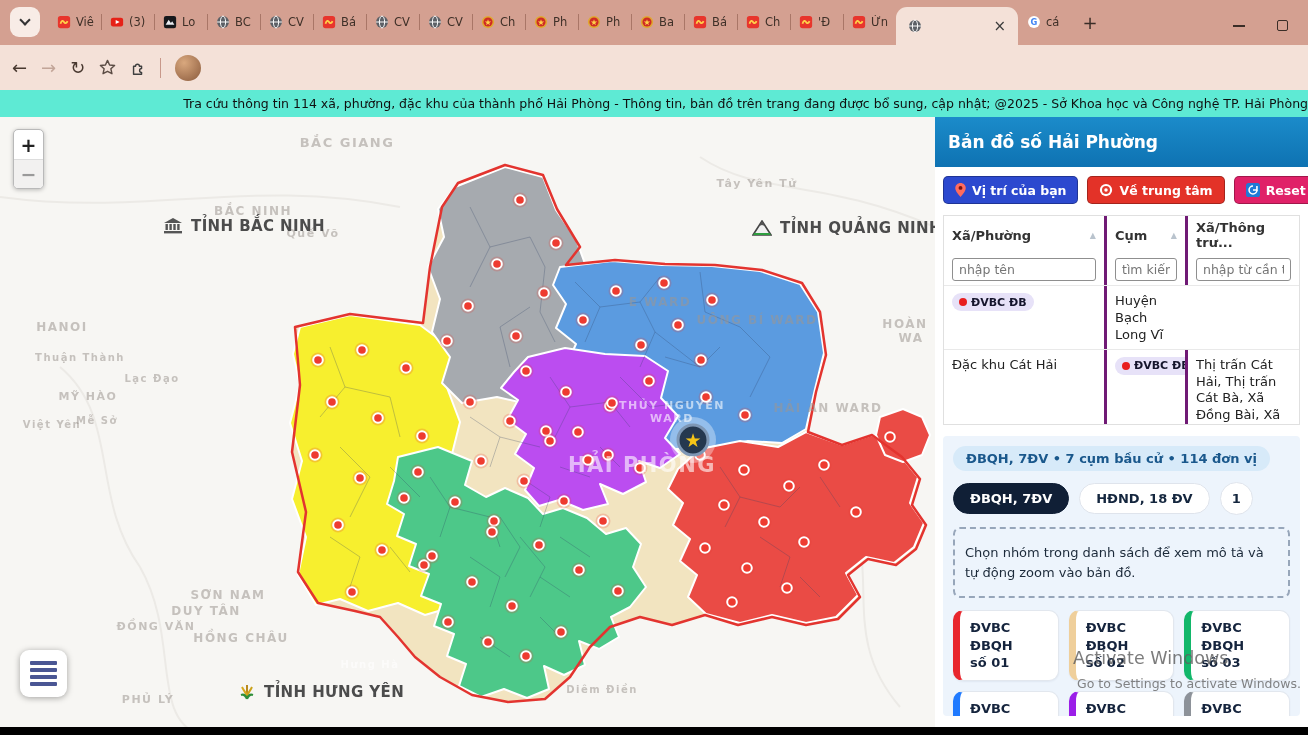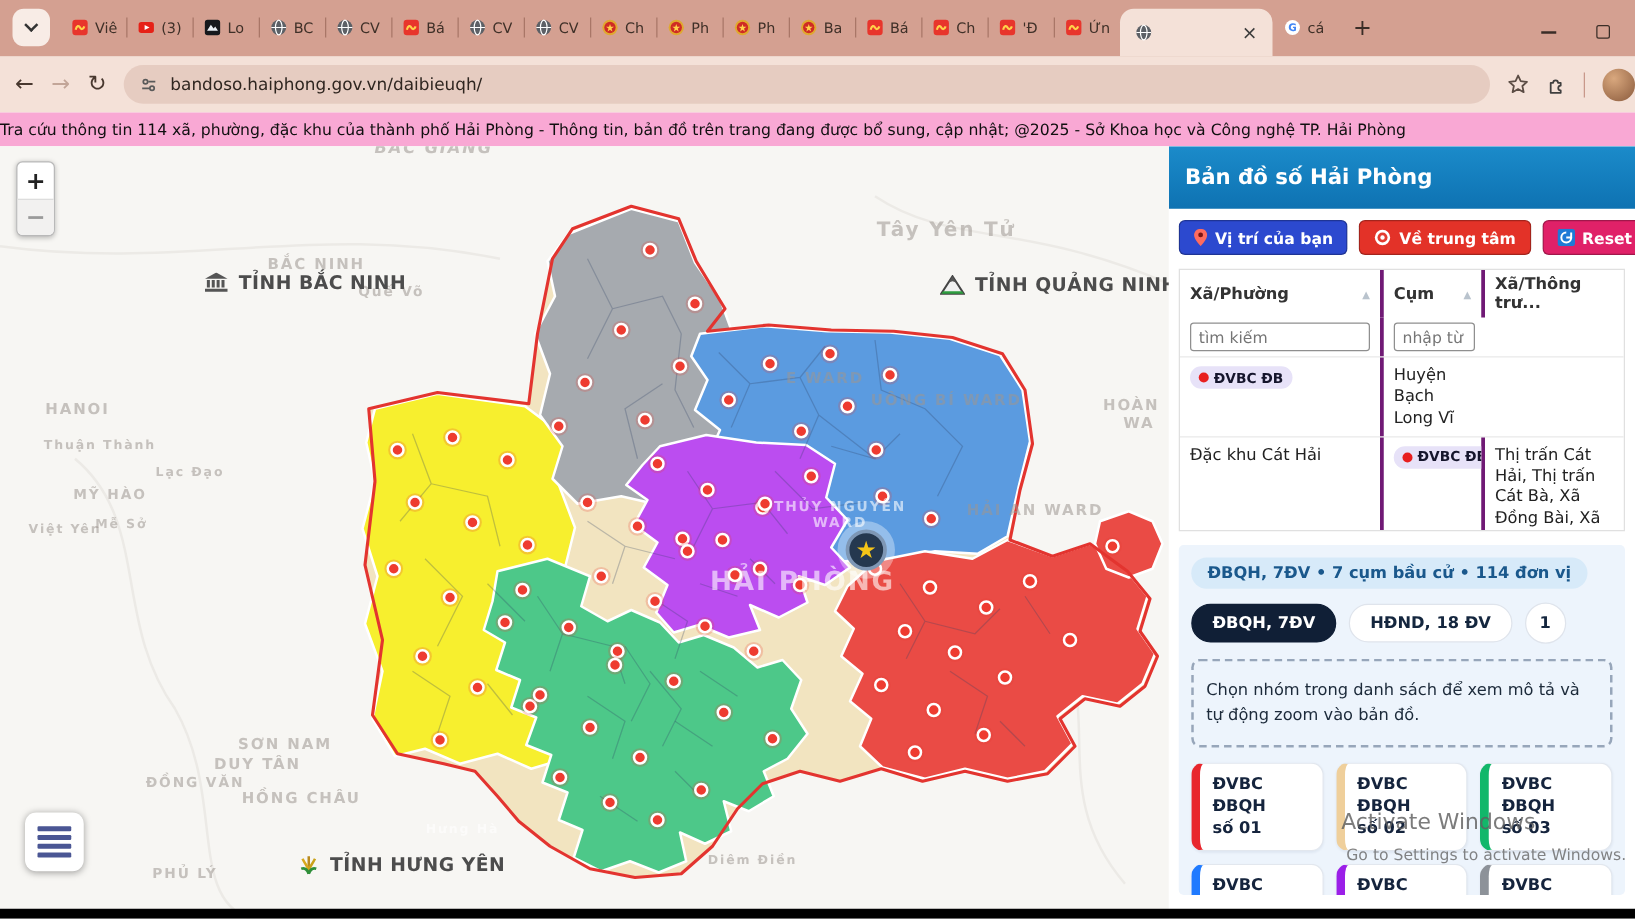--- a/index.html
+++ b/index.html
@@ -28,21 +28,21 @@
 
   #addressbar{height:45px;background:#f4e1d8;display:flex;align-items:center;padding:0 12px;gap:14px}
   .nav-ic{font-size:18px;color:#48382f;line-height:1}
   .nav-ic.fwd{color:#c2a598}
   .urlpill{flex:1;height:31px;background:#e6ccc1;border-radius:16px;display:flex;align-items:center;padding:0 13px;gap:10px;overflow:hidden}
   .url{font-size:13.5px;color:#2f2620;white-space:nowrap}
   .bar-ic{flex:none;display:flex;align-items:center}
   .bar-div{width:1px;height:20px;background:#c8988a;flex:none}
   .avatar{width:26px;height:26px;border-radius:50%;background:radial-gradient(circle at 35% 30%,#d9a87e,#8a5a3c);flex:none;margin-right:-12px}
 
-  #noticebar{height:27px;background:#f9a8d4;display:flex;align-items:center;justify-content:flex-start;font-size:12.5px;color:#101010;white-space:nowrap;overflow:hidden}
+  #noticebar{height:27px;background:#5eead4;display:flex;align-items:center;justify-content:flex-end;font-size:12.5px;color:#101010;white-space:nowrap;overflow:hidden}
 
   
   #content{display:flex;height:618px}
   #map{position:relative;width:935px;height:618px;background:#f7f6f3;overflow:hidden;flex:none}
   #mapsvg{position:absolute;left:0;top:0}
   .flab{position:absolute;font-weight:bold;letter-spacing:1.5px;color:rgba(156,150,143,.55);white-space:nowrap;transform:translate(-50%,-50%);pointer-events:none}
   .flab.in{color:rgba(255,255,255,.6)}
   .prov{position:absolute;display:flex;align-items:center;gap:8px;font-weight:bold;font-size:15px;color:#4c4c4c;letter-spacing:.4px;white-space:nowrap}
   #prov-bacninh{left:163px;top:100px}
   #prov-quangninh{left:752px;top:102px}
@@ -278,31 +278,20 @@
     <div class="win">
       <span class="win-min"></span>
       <span class="win-max"></span>
     </div>
   </div>
 
   <div id="addressbar">
     <span class="nav-ic">←</span>
     <span class="nav-ic fwd">→</span>
     <span class="nav-ic">↻</span>
-    <div class="urlpill">
-      <span class="bar-ic">
-        <svg width="14" height="14" viewBox="0 0 16 16">
-            <circle cx="5" cy="5" r="2" fill="none" stroke="#5a5a5a" stroke-width="1.6"></circle>
-            <line x1="7.6" y1="5" x2="14" y2="5" stroke="#5a5a5a" stroke-width="1.6"></line>
-            <line x1="2" y1="11" x2="8.4" y2="11" stroke="#5a5a5a" stroke-width="1.6"></line>
-            <circle cx="11" cy="11" r="2" fill="none" stroke="#5a5a5a" stroke-width="1.6"></circle>
-          </svg>
-      </span>
-      <span class="url">bandoso.haiphong.gov.vn/daibieuqh/</span>
-    </div>
     <span class="bar-ic">
       <svg width="17" height="17" viewBox="0 0 18 18">
           <path d="M9 1.5 L11.2 6.3 L16.5 6.9 L12.6 10.4 L13.7 15.6 L9 13 L4.3 15.6 L5.4 10.4 L1.5 6.9 L6.8 6.3 Z" fill="none" stroke="#5b4c44" stroke-width="1.5" stroke-linejoin="round"></path>
         </svg>
     </span>
     <span class="bar-ic">
       <svg width="16" height="16" viewBox="0 0 18 18">
           <path d="M4 7 h2.2 a2.2 2.2 0 1 1 4.4 0 H13 v2.5 a2.2 2.2 0 1 0 0 4.4 V16 H4 Z" fill="none" stroke="#3f3f3f" stroke-width="1.6" stroke-linejoin="round"></path>
         </svg>
     </span>
@@ -493,22 +482,22 @@
             <circle cx="890" cy="320" r="4.8" fill="#ee3b30" stroke="#fff" stroke-width="2"></circle>
           </g>
         <g id="star-marker">
             <circle cx="693" cy="323" r="23" fill="rgba(255,255,255,0.35)"></circle>
 <circle cx="693" cy="323" r="15" fill="#25384f" stroke="#7e97b5" stroke-width="3"></circle>
 <text x="693" y="329.5" text-anchor="middle" font-size="19" fill="#f5c518">★</text>
           </g>
       </svg>
 
       <div id="faint-labels">
-          <span class="flab" style="left: 347px; top: 2px; font-size: 13px; font-style: italic;">BẮC GIANG</span>
-          <span class="flab" style="left: 757px; top: 66px; font-size: 16px;">Tây Yên Tử</span>
+          <span class="flab" style="left: 347px; top: 25px; font-size: 13px;">BẮC GIANG</span>
+          <span class="flab" style="left: 757px; top: 66px; font-size: 11px;">Tây Yên Tử</span>
           <span class="flab" style="left: 253px; top: 94px; font-size: 12px;">BẮC NINH</span>
           <span class="flab" style="left: 313px; top: 116px; font-size: 11px;">Quế Võ</span>
           <span class="flab" style="left: 62px; top: 210px; font-size: 12px;">HANOI</span>
           <span class="flab" style="left: 80px; top: 240px; font-size: 10px;">Thuận Thành</span>
           <span class="flab" style="left: 152px; top: 261px; font-size: 10px;">Lạc Đạo</span>
           <span class="flab" style="left: 88px; top: 279px; font-size: 11px;">MỸ HÀO</span>
           <span class="flab" style="left: 97px; top: 303px; font-size: 10px;">Mễ Sở</span>
           <span class="flab" style="left: 52px; top: 307px; font-size: 10px;">Việt Yên</span>
           <span class="flab" style="left: 660px; top: 185px; font-size: 12px;">E WARD</span>
           <span class="flab" style="left: 757px; top: 203px; font-size: 12px;">UÔNG BÍ WARD</span>
@@ -564,21 +553,21 @@
       <div class="menu-btn">
         <i></i>
           <i></i>
           <i></i>
           <i></i>
       </div>
     </div>
 
     <aside id="panel">
       <div class="p-header">
-        <span>Bản đồ số Hải Phòng</span>
+        <span>Bản đồ số Hải Phường</span>
       </div>
       <div class="p-body">
         <div class="btn-row">
           <button class="pbtn b-loc">
             <svg width="11" height="14" viewBox="0 0 12 16">
                 <path d="M6 0 C2.7 0 0 2.6 0 5.8 C0 10 6 16 6 16 C6 16 12 10 12 5.8 C12 2.6 9.3 0 6 0 Z" fill="#ff6b5e"></path>
                 <circle cx="6" cy="5.6" r="2.2" fill="#7c1410"></circle>
               </svg>
             <span>Vị trí của bạn</span>
           </button>
@@ -608,20 +597,21 @@
               </div>
             <div class="th">
                 <span>Cụm</span>
                 <i class="caret">▲</i>
               </div>
             <div class="th">
                 <span>Xã/Thông trư...</span>
               </div>
           </div>
           <div class="t-filter">
+            <div><input placeholder="nhập tên" style=""></div>
             <div><input placeholder="tìm kiếm" style=""></div>
             <div><input placeholder="nhập từ cần tìm" style=""></div>
           </div>
           <div class="t-row">
             <div><span class="badge">
                   <i class="dot"></i>
                   <b>ĐVBC ĐB</b>
                 </span></div>
             <div class="cell-detail">Huyện Bạch Long Vĩ</div>
           </div>

